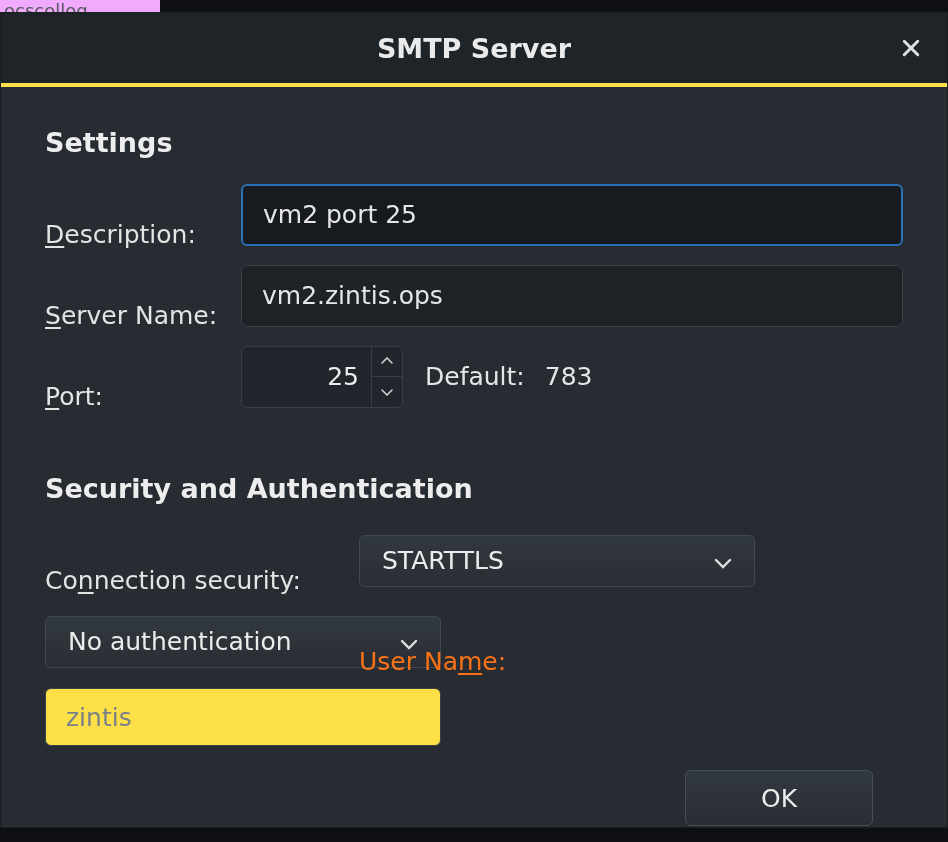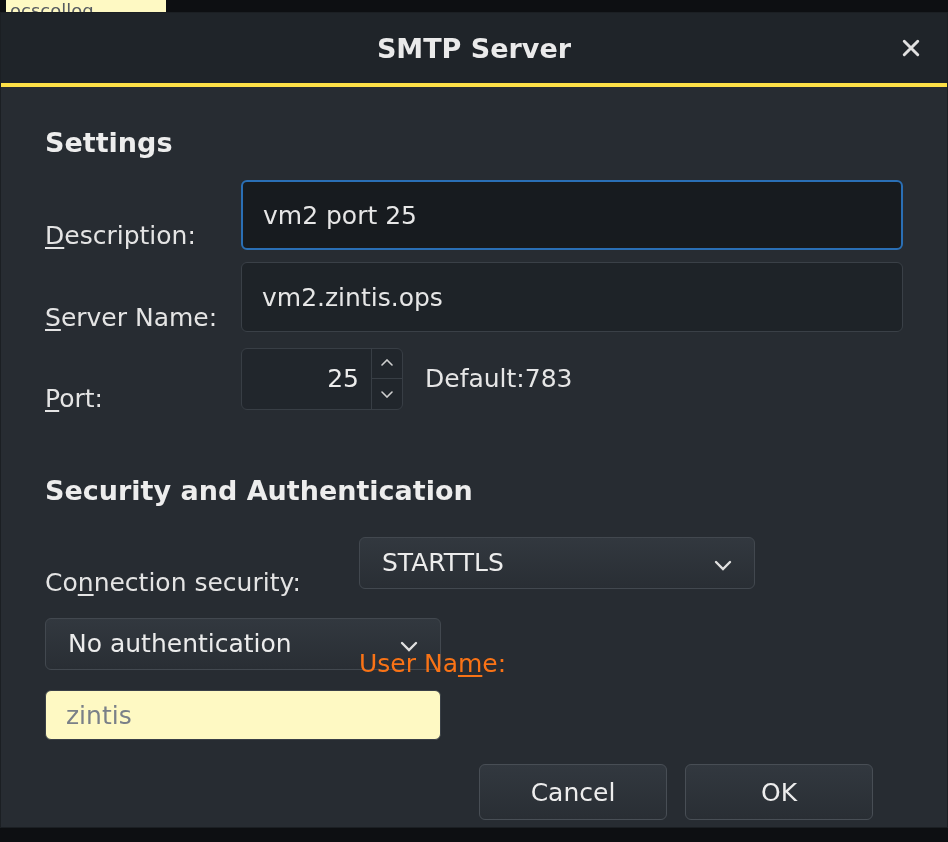--- a/index.html
+++ b/index.html
@@ -8,24 +8,24 @@
     width: 948px;
     height: 842px;
     background: #0d0f12;
     font-family: "DejaVu Sans", "Liberation Sans", sans-serif;
     color: #e6e6e6;
     overflow: hidden;
   }
   .bg-tab {
     position: absolute;
     top: 0;
-    left: 6px;
+    left: 0;
     width: 156px;
     height: 22px;
-    background: #fef9c3;
+    background: #f0abfc;
     color: #555a60;
     font-size: 18px;
     line-height: 22px;
     padding-left: 4px;
     overflow: hidden;
   }
   .dialog {
     position: absolute;
     top: 12px;
     left: 0;
@@ -93,21 +93,21 @@
     color: #e4e4e4;
     font-size: 25px;
     white-space: nowrap;
     margin-top: 40px;
   }
   .label.disabled { color: #f97316; }
   .access { text-decoration: underline; text-underline-offset: 3px; }
 
   .text-input {
     box-sizing: border-box;
-    height: 70px;
+    height: 62px;
     width: 100%;
     background: #1e2328;
     border: 1px solid #3a4047;
     border-radius: 6px;
     color: #e6e6e6;
     font-size: 25px;
     padding: 0 20px;
     outline: none;
     font-family: inherit;
   }
@@ -147,21 +147,21 @@
     flex: 1 1 50%;
     display: flex;
     align-items: center;
     justify-content: center;
     cursor: pointer;
     color: #cfcfcf;
   }
   .spinner-btn:first-child { border-bottom: 1px solid #383e45; }
   .spinner-btn svg { width: 12px; height: 8px; }
 
-  .default-pair { display: flex; align-items: center; }
+  .default-pair { display: flex; align-items: center; gap: 20px; }
 
   .sec-gap { height: 62px; }
 
   .combo {
     box-sizing: border-box;
     height: 52px;
     width: 396px;
     background: linear-gradient(#32383f, #292e34);
     border: 1px solid #42484f;
     border-radius: 6px;
@@ -170,23 +170,23 @@
     justify-content: space-between;
     padding: 0 22px;
     cursor: pointer;
   }
   .combo-label { font-size: 25px; color: #ececec; }
   .chev { color: #e0e0e0; }
   .chev svg { width: 18px; height: 12px; }
 
   .user-input {
     box-sizing: border-box;
-    height: 50px;
+    height: 58px;
     width: 396px;
-    background: #fef9c3;
+    background: #fde047;
     border: 1px solid #3a4047;
     border-radius: 6px;
     color: #7a8088;
     font-size: 25px;
     padding: 0 20px;
     display: flex;
     align-items: center;
   }
 
   .footer {
@@ -298,19 +298,18 @@
       <div class="label disabled">
         <span>User Na</span><span class="access">m</span><span>e:</span>
       </div>
       <div class="user-input">
         <span>zintis</span>
       </div>
 
     </div>
 
     <div class="footer">
-      <div class="btn">Cancel</div>
       <div class="btn">OK</div>
     </div>
 
   </div>
 
 </div>
 
 </body></html>

